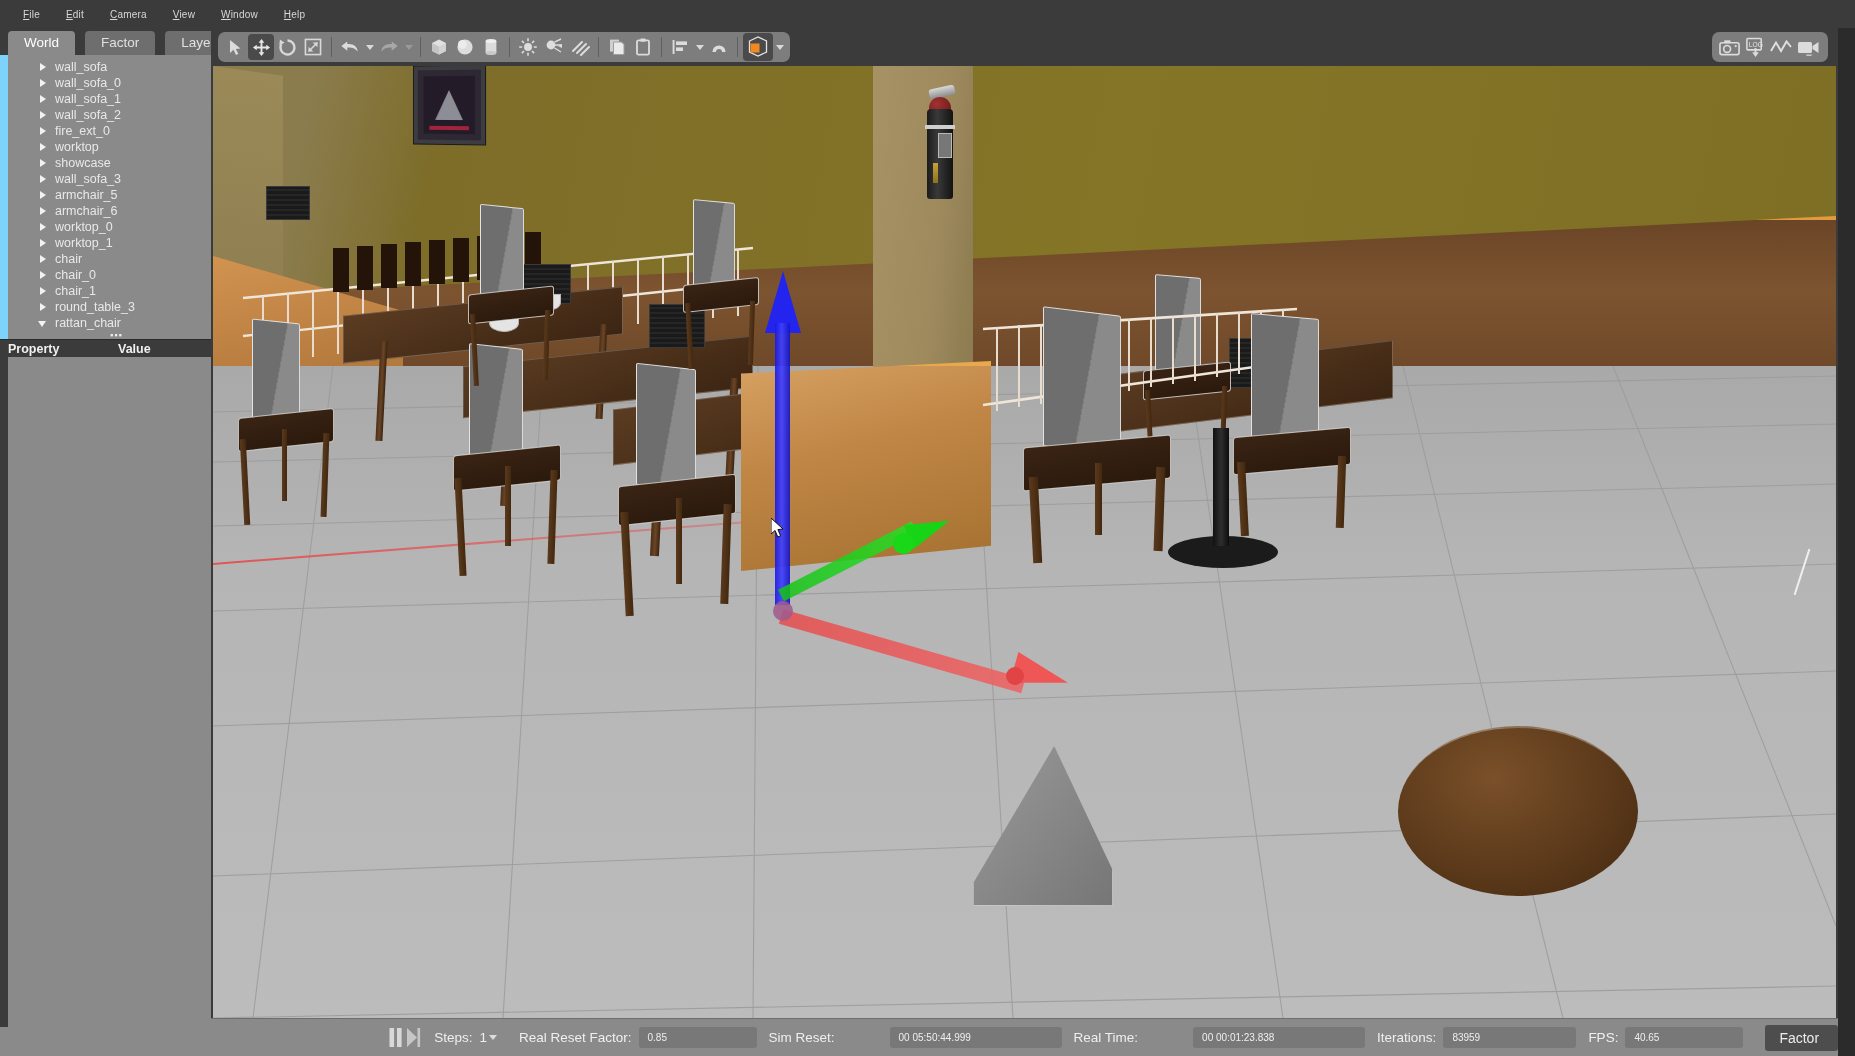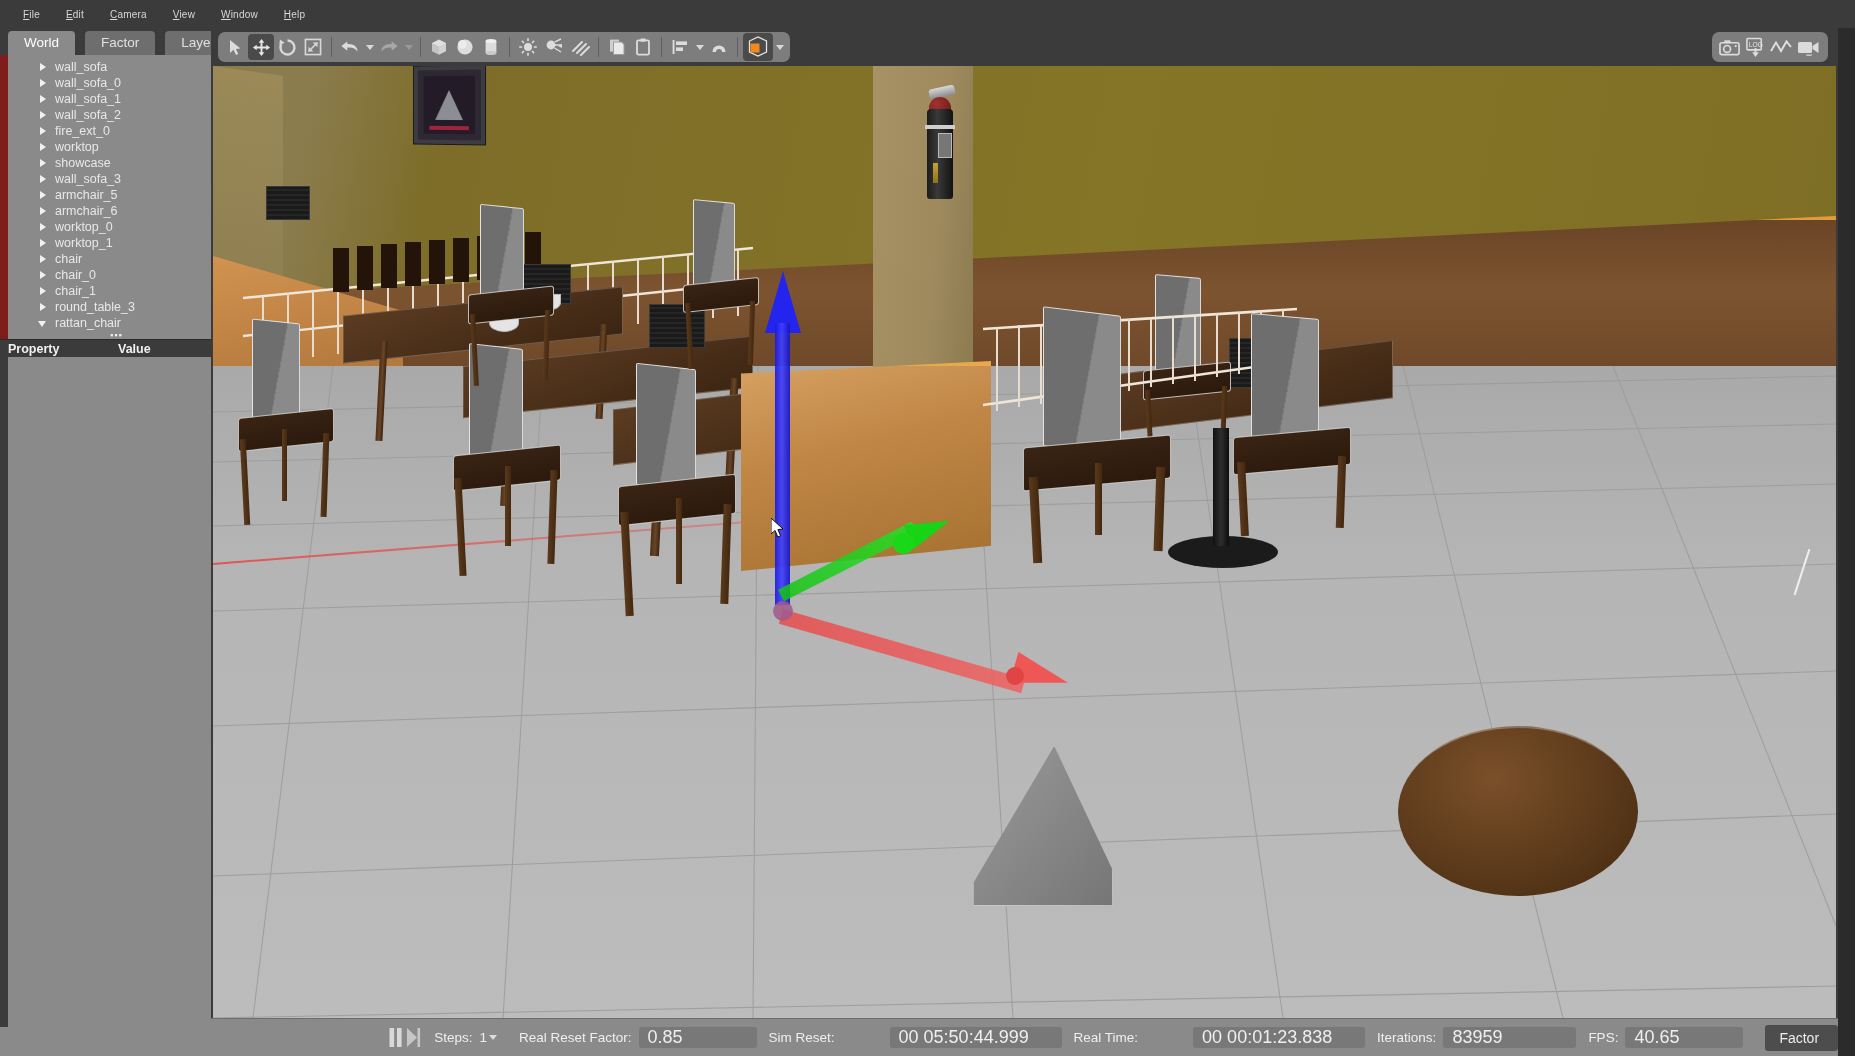--- a/index.html
+++ b/index.html
@@ -47,21 +47,21 @@
     margin-right: 10px;
     cursor: default;
   }
   .tab.active { background: #8a8a8a; color: #fff; }
 
   #treewrap {
     position: relative;
     height: 284px;
     overflow: hidden;
     background: #8a8a8a;
-    border-left: 8px solid #7f1d1d;
+    border-left: 8px solid #7dd3fc;
   }
   #tree { padding-top: 4px; }
   .tree-row {
     display: flex; align-items: center;
     height: 16px;
     padding-left: 30px;
     font-size: 12.5px;
     color: #e8e8e8;
     cursor: default;
     white-space: nowrap;
@@ -391,21 +391,21 @@
     display: flex; align-items: center;
     padding-left: 175px;
     border-top: 1px solid #6d6d6d;
   }
   .sb-icon { width: 30px; height: 24px; display:flex; align-items:center; justify-content:center; cursor: default; }
   .sb-label { font-size: 13.5px; color: #efefef; margin: 0 7px 0 12px; white-space: nowrap; }
   .sb-field {
     height: 21px; line-height: 21px;
     background: #787878;
     border-radius: 3px;
-    color: #efefef; font-size: 18px;
+    color: #efefef; font-size: 10px;
     padding: 0 9px;
     white-space: nowrap;
   }
   .sb-field.w-wide { min-width: 172px; margin-left: 48px; }
   .sb-field.w-mid  { min-width: 133px; }
   .sb-field.w-num  { min-width: 118px; }
   #steps-val { font-size: 13.5px; color: #efefef; margin-right: 2px; }
   #steps-caret {
     width: 0; height: 0; margin-right: 10px;
     border-left: 4px solid transparent; border-right: 4px solid transparent;

